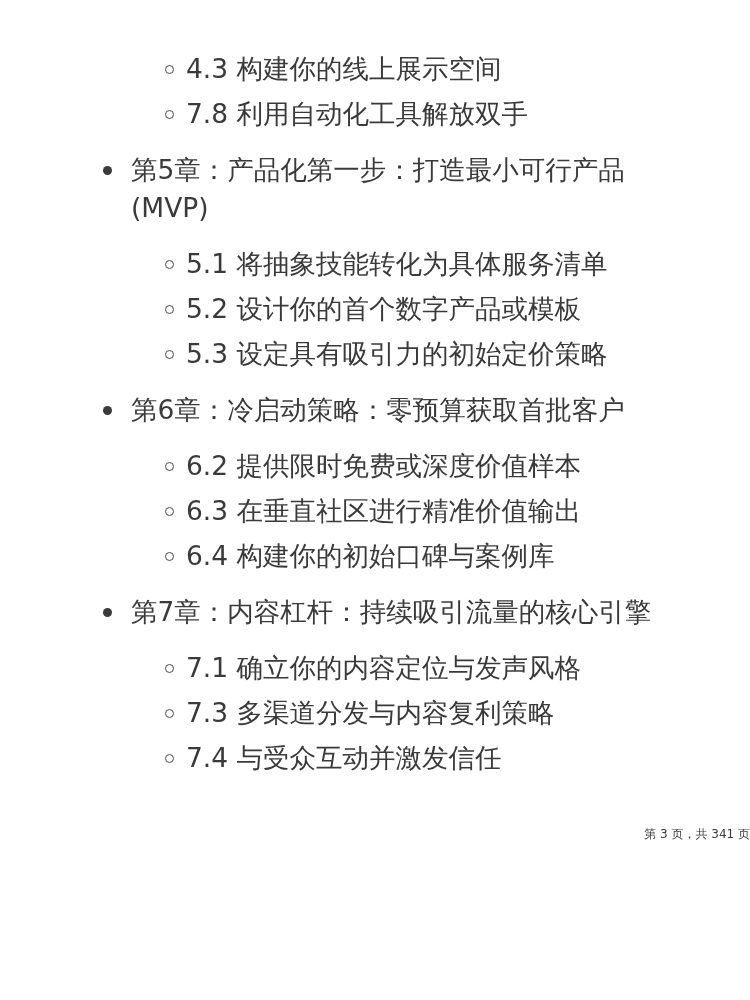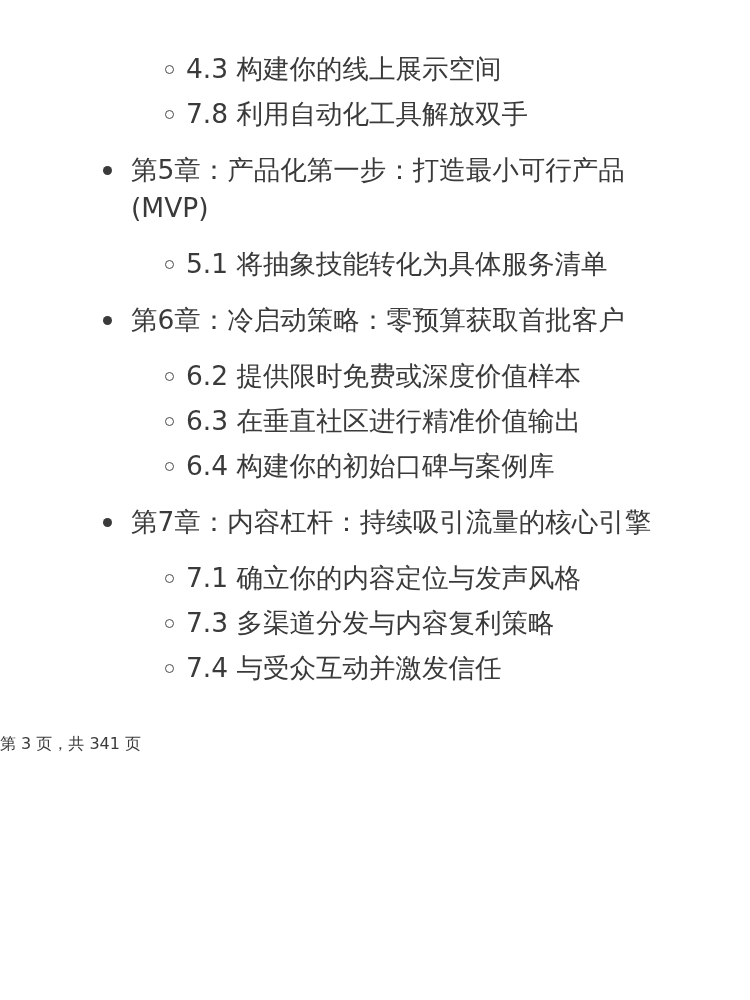--- a/index.html
+++ b/index.html
@@ -70,22 +70,22 @@
     background: transparent;
   }
   .row .text {
     flex: 1 1 auto;
     min-width: 0;
   }
   .footer {
     width: 750px;
     margin-left: -103px;
     margin-top: 29px;
-    text-align: left;
-    font-size: 16px;
+    text-align: right;
+    font-size: 12px;
     line-height: 20px;
     color: #3a3a3a;
   }
 </style>
 </head>
 <body>
 
 <div class="page">
   <div class="toc">
 
@@ -110,20 +110,32 @@
         </span>
       <span class="text">第5章：产品化第一步：打造最小可行产品 (MVP)</span>
     </div>
 
     <div class="sub-group">
       <div class="row sub">
         <span class="marker-cell">
             <span class="circle"></span>
           </span>
         <span class="text">5.1 将抽象技能转化为具体服务清单</span>
+      </div>
+      <div class="row sub">
+        <span class="marker-cell">
+            <span class="circle"></span>
+          </span>
+        <span class="text">5.2 设计你的首个数字产品或模板</span>
+      </div>
+      <div class="row sub">
+        <span class="marker-cell">
+            <span class="circle"></span>
+          </span>
+        <span class="text">5.3 设定具有吸引力的初始定价策略</span>
       </div>
     </div>
 
     <div class="row chapter">
       <span class="marker-cell">
           <span class="disc"></span>
         </span>
       <span class="text">第6章：冷启动策略：零预算获取首批客户</span>
     </div>
 

